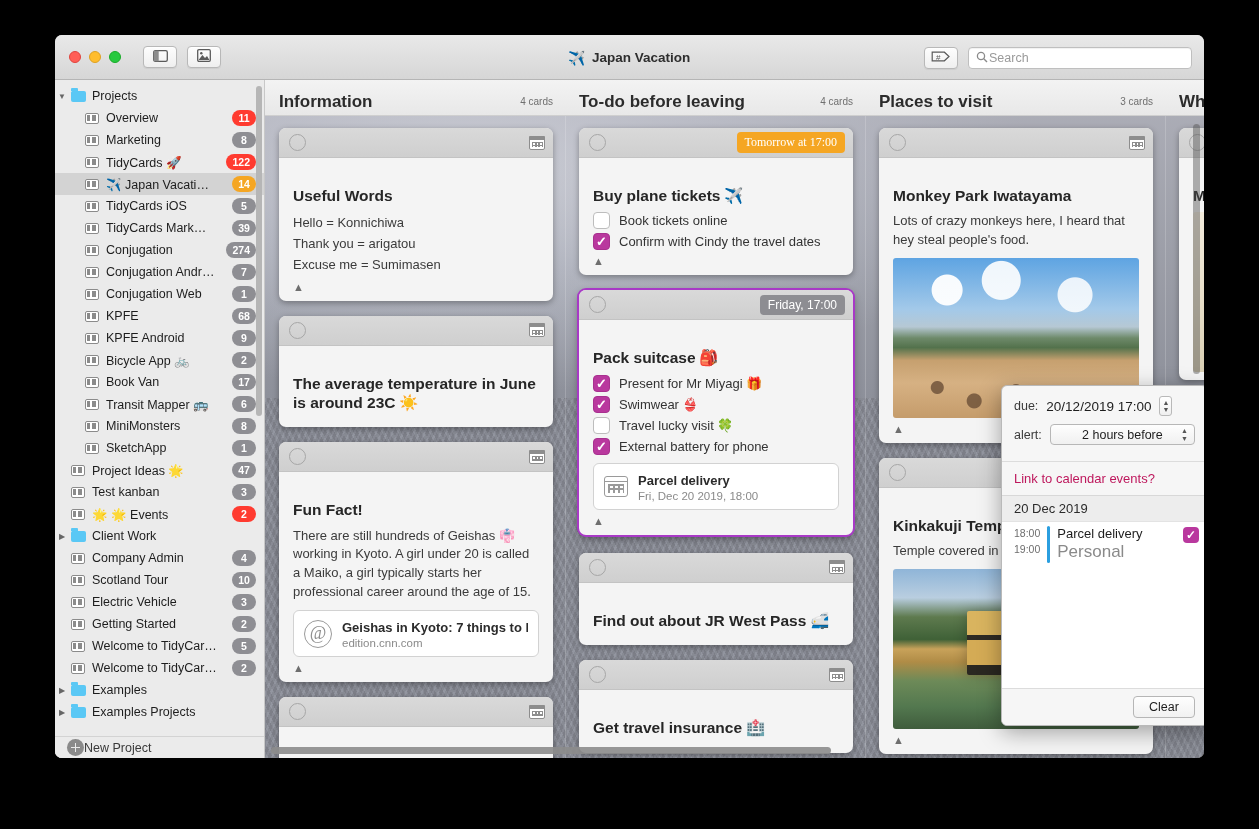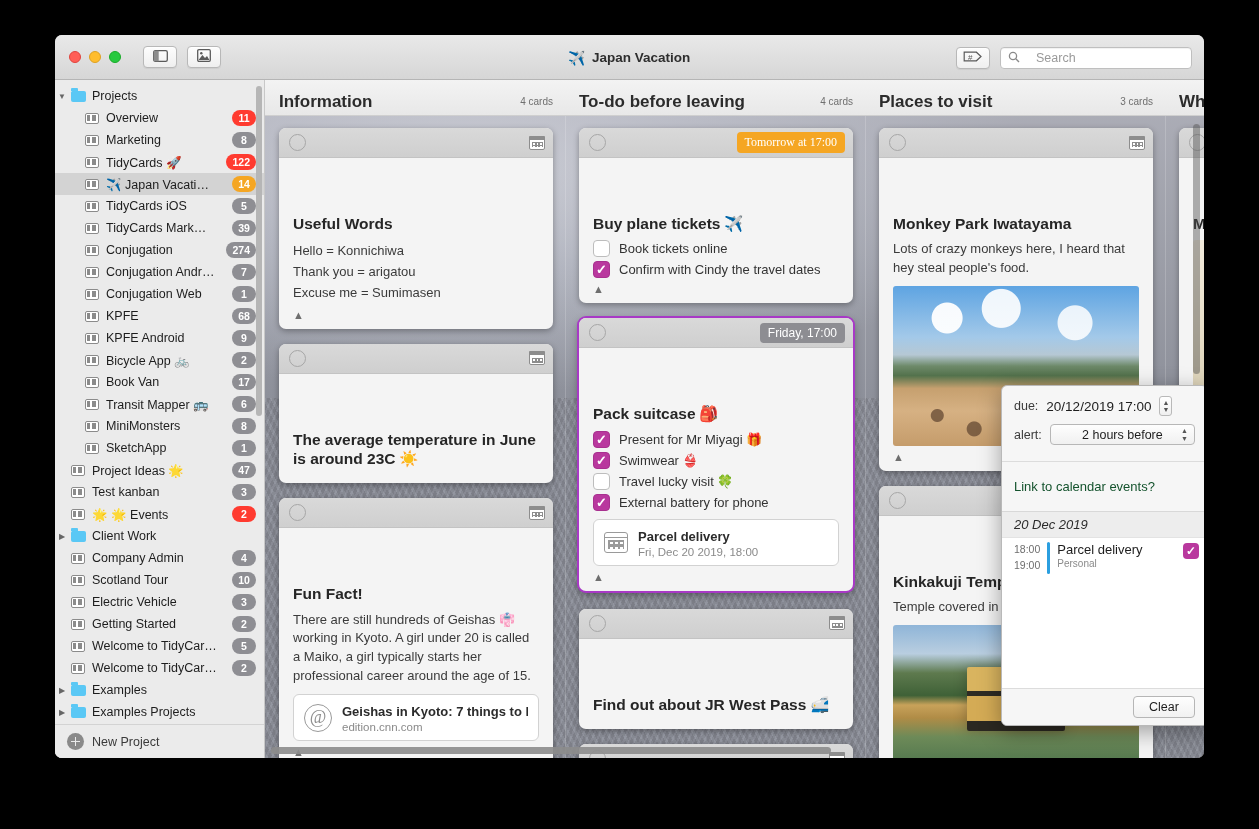--- a/index.html
+++ b/index.html
@@ -49,23 +49,23 @@
     gap: 6px; font-size: 13.5px; font-weight: 700; color: #2e2e2e;
     pointer-events: none;
   }
   .win-title .emoji { font-size: 14px; }
 
   .tb-right {
     position: absolute; right: 12px; top: 0; height: 45px;
     display: flex; align-items: center; gap: 10px;
   }
   .search-field {
-    width: 192px; height: 22px;
+    width: 224px; height: 22px;
     background: #fff; border: 1px solid #bfbfbf; border-radius: 4px;
-    display: flex; align-items: center; padding: 0 7px; gap: 16px;
+    display: flex; align-items: center; padding: 0 7px; gap: 1px;
     box-shadow: inset 0 1px 1px rgba(0,0,0,.06);
   }
   .search-field .ph { font-size: 12.5px; color: #9a9a9a; }
 
   
   .body { display: flex; height: 678px; }
 
   
   .sidebar {
     width: 210px; background: #ebebeb;
@@ -111,22 +111,22 @@
     display: flex; align-items: center; justify-content: center; padding: 0 6px;
     margin-left: 6px;
   }
   .badge.red { background: #ff3b30; }
   .badge.orange { background: #f5a623; }
   .sb-scrollbar {
     position: absolute; right: 2px; top: 6px; width: 6px; height: 330px;
     background: #b6b6b6; border-radius: 3px;
   }
   .sb-footer {
-    height: 34px; border-top: 1px solid #d3d3d3;
-    display: flex; align-items: center; gap: 8px; padding-left: 12px;
+    height: 22px; border-top: 1px solid #d3d3d3;
+    display: flex; align-items: center; padding-left: 12px;
     background: #ebebeb;
   }
   .plus-ico {
     width: 17px; height: 17px; border-radius: 50%; background: #8a8a8a;
     position: relative; flex: 0 0 17px;
   }
   .plus-ico::before, .plus-ico::after {
     content:""; position:absolute; background:#ebebeb;
   }
   .plus-ico::before { left: 4px; top: 7.7px; width: 9px; height: 1.8px; }
@@ -218,21 +218,21 @@
       repeating-linear-gradient(to bottom, #8d8d8d 0 1.3px, transparent 1.3px 3.2px);
     background-size: 100% 100%;
   }
   .due-pill {
     font-size: 12px; color: #fff; border-radius: 4px; padding: 3px 8px;
     font-weight: 400; white-space: nowrap;
   }
   .due-pill.orange { background: #f5a623; font-family: Liberation Serif, serif; }
   .due-pill.grey { background: #8d8d92; }
 
-  .card-body { padding: 28px 14px 8px 14px; margin-top: 28px; }
+  .card-body { padding: 28px 14px 8px 14px; }
   .card-title {
     font-size: 15.5px; font-weight: 700; color: #262626; line-height: 1.25;
     margin-bottom: 7px;
   }
   .card-line { font-size: 13px; color: #3b3b3b; line-height: 1.62; }
   .card-para { font-size: 13px; color: #3b3b3b; line-height: 1.45; margin-bottom: 8px; }
 
   .chk-row { display: flex; align-items: center; gap: 9px; margin: 4px 0; }
   .chk {
     width: 17px; height: 17px; border-radius: 4px; flex: 0 0 17px;
@@ -363,34 +363,34 @@
     flex: 1; height: 21px; border: 1px solid #b7b7b7; border-radius: 4px;
     background: linear-gradient(to bottom,#fefefe,#f0f0f0);
     display: flex; align-items: center; justify-content: center; position: relative;
     font-size: 12.5px; color: #1d1d1d;
   }
   .select-box .chev {
     position: absolute; right: 6px; font-size: 7px; color: #555; line-height: 1.05;
     display: flex; flex-direction: column; align-items: center;
   }
   .pop-link {
-    padding: 17px 12px; font-size: 13px; color: #14532d;
+    padding: 9px 12px; font-size: 13px; color: #be185d;
     border-top: 1px solid #dcdcdc;
   }
   .pop-daterow {
     padding: 5px 12px; font-size: 13px; color: #2b2b2b;
-    background: #ededed; border-top: 1px solid #d8d8d8; border-bottom: 1px solid #e3e3e3; font-style: italic;
+    background: #ededed; border-top: 1px solid #d8d8d8; border-bottom: 1px solid #e3e3e3;
   }
   .pop-events { flex: 1; background: #fff; padding: 4px 8px 4px 12px; }
   .ev-row { display: flex; align-items: flex-start; gap: 7px; }
   .ev-times { font-size: 10.5px; color: #6e6e6e; line-height: 1.5; text-align: left; }
   .ev-bar { width: 3px; align-self: stretch; background: #2b9fe0; border-radius: 2px; }
   .ev-names { flex: 1; }
   .ev-title { font-size: 13px; color: #1d1d1d; line-height: 1.22; }
-  .ev-sub { font-size: 10px; color: #8a8a8a; line-height: 1.22; }
+  .ev-sub { font-size: 17px; color: #8a8a8a; line-height: 1.22; }
   .ev-chk {
     width: 16px; height: 16px; border-radius: 4px; background: #b9389e;
     display:flex; align-items:center; justify-content:center; margin-top:1px;
   }
   .ev-chk::after { content:"\2713"; color:#fff; font-size:12px; font-weight:700; }
   .pop-foot {
     border-top: 1px solid #dcdcdc; padding: 7px 12px;
     display: flex; justify-content: flex-end; background: #f6f6f6;
   }
   .btn {

